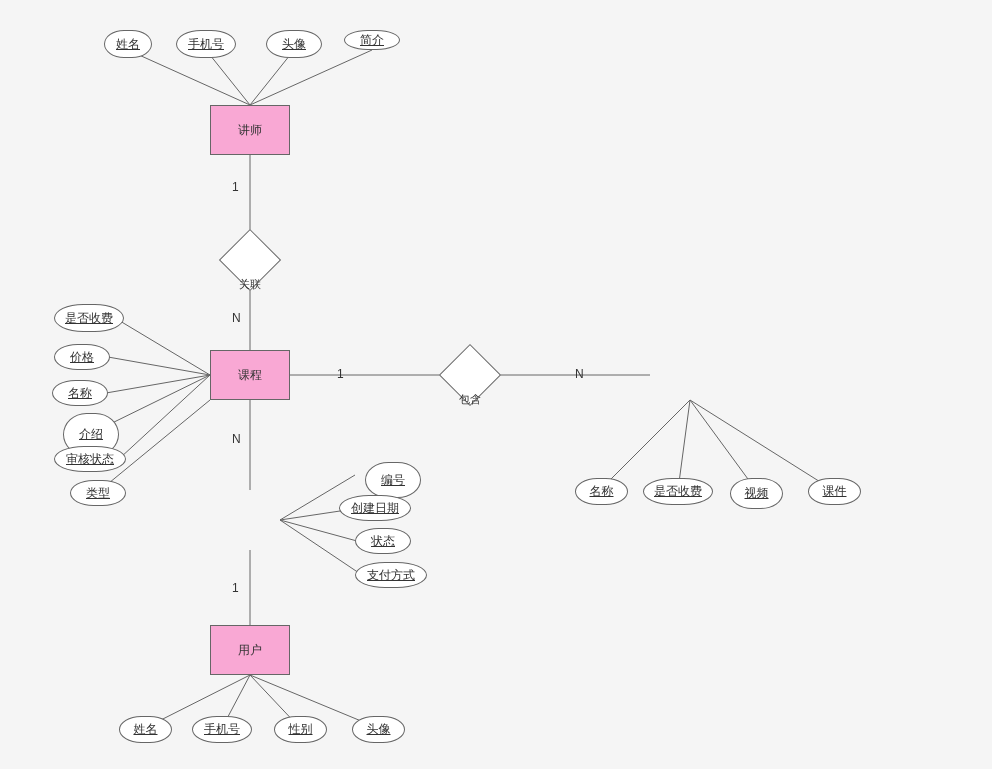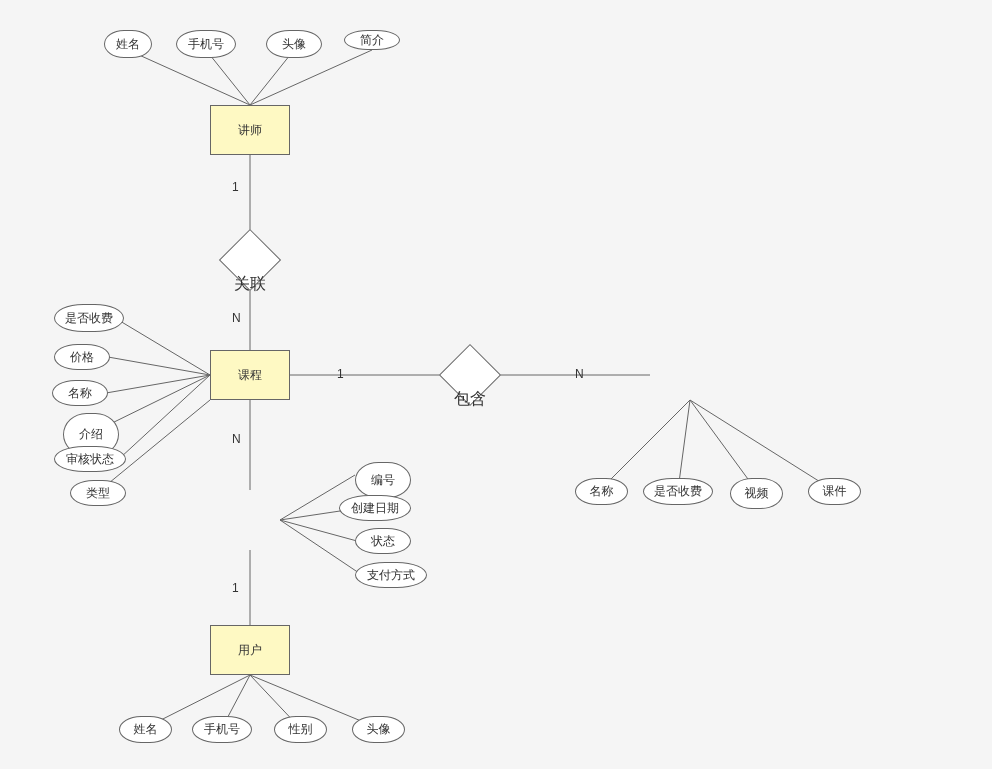--- a/index.html
+++ b/index.html
@@ -21,21 +21,21 @@
     position: absolute;
     left: 0; top: 0;
     width: 992px;
     height: 769px;
     pointer-events: none;
   }
   .entity {
     position: absolute;
     width: 80px;
     height: 50px;
-    background: #fef9c3;
+    background: #f9a8d4;
     border: 1px solid #666;
     box-sizing: border-box;
     display: flex;
     align-items: center;
     justify-content: center;
     text-align: center;
   }
   .diamond {
     position: absolute;
     width: 60px;
@@ -49,33 +49,34 @@
     left: 50%; top: 50%;
     width: 42px;
     height: 42px;
     transform: translate(-50%, -50%) rotate(45deg);
     background: #fff;
     border: 1px solid #666;
   }
   .diamond .dlabel {
     position: relative;
     z-index: 2;
-    font-size: 16px;
+    font-size: 11px;
     margin-top: 48px;
   }
   .attr {
     position: absolute;
     background: #fff;
     border: 1px solid #666;
     border-radius: 50% / 60%;
     box-sizing: border-box;
     display: flex;
     align-items: center;
     justify-content: center;
     padding: 0 6px;
+    text-decoration: underline;
     white-space: nowrap;
   }
   .card {
     position: absolute;
     font-size: 12px;
   }
 </style>
 </head>
 <body>
 <div class="canvas">
@@ -149,21 +150,21 @@
 <div class="attr" style="left:266px;top:30px;width:56px;height:28px">头像</div>
 <div class="attr" style="left:344px;top:30px;width:56px;height:20px">简介</div>
 
 <div class="attr" style="left:54px;top:304px;width:70px;height:28px">是否收费</div>
 <div class="attr" style="left:54px;top:344px;width:56px;height:26px">价格</div>
 <div class="attr" style="left:52px;top:380px;width:56px;height:26px">名称</div>
 <div class="attr" style="left:63px;top:413px;width:56px;height:43px">介绍</div>
 <div class="attr" style="left:54px;top:446px;width:72px;height:26px">审核状态</div>
 <div class="attr" style="left:70px;top:480px;width:56px;height:26px">类型</div>
 
-<div class="attr" style="left:355px;top:462px;width:56px;height:36px">编号</div>
+<div class="attr" style="left:365px;top:462px;width:56px;height:36px">编号</div>
 <div class="attr" style="left:339px;top:495px;width:72px;height:26px">创建日期</div>
 <div class="attr" style="left:355px;top:528px;width:56px;height:26px">状态</div>
 <div class="attr" style="left:355px;top:562px;width:72px;height:26px">支付方式</div>
 
 <div class="attr" style="left:575px;top:478px;width:53px;height:27px">名称</div>
 <div class="attr" style="left:643px;top:478px;width:70px;height:27px">是否收费</div>
 <div class="attr" style="left:730px;top:478px;width:53px;height:31px">视频</div>
 <div class="attr" style="left:808px;top:478px;width:53px;height:27px">课件</div>
 
 <div class="attr" style="left:119px;top:716px;width:53px;height:27px">姓名</div>

